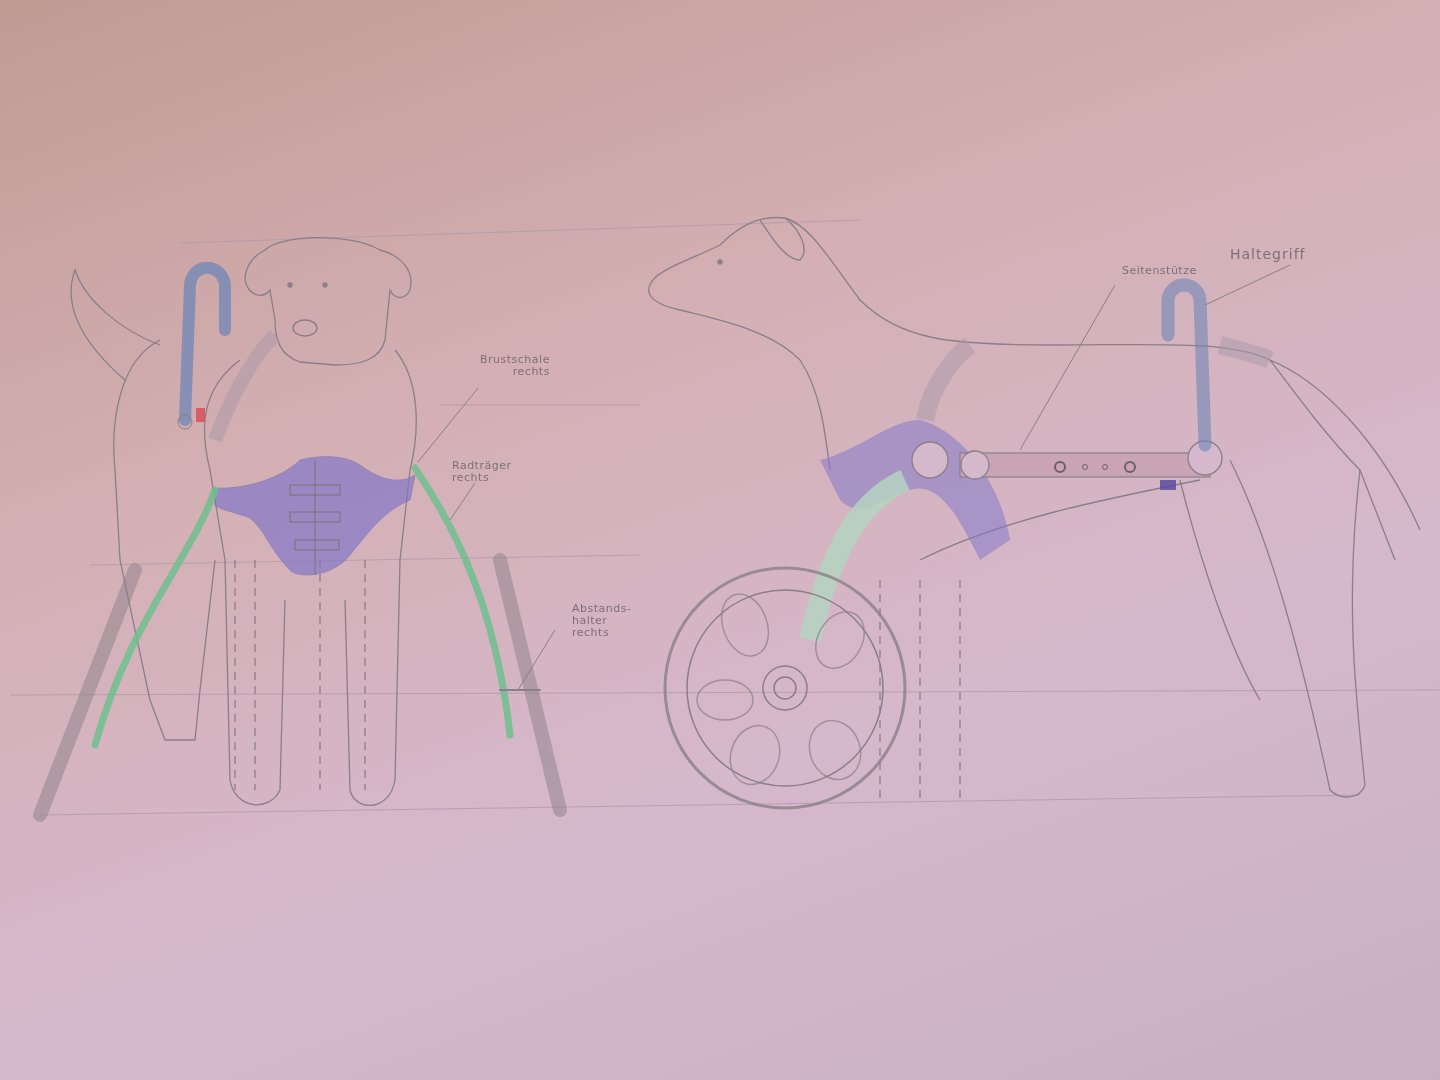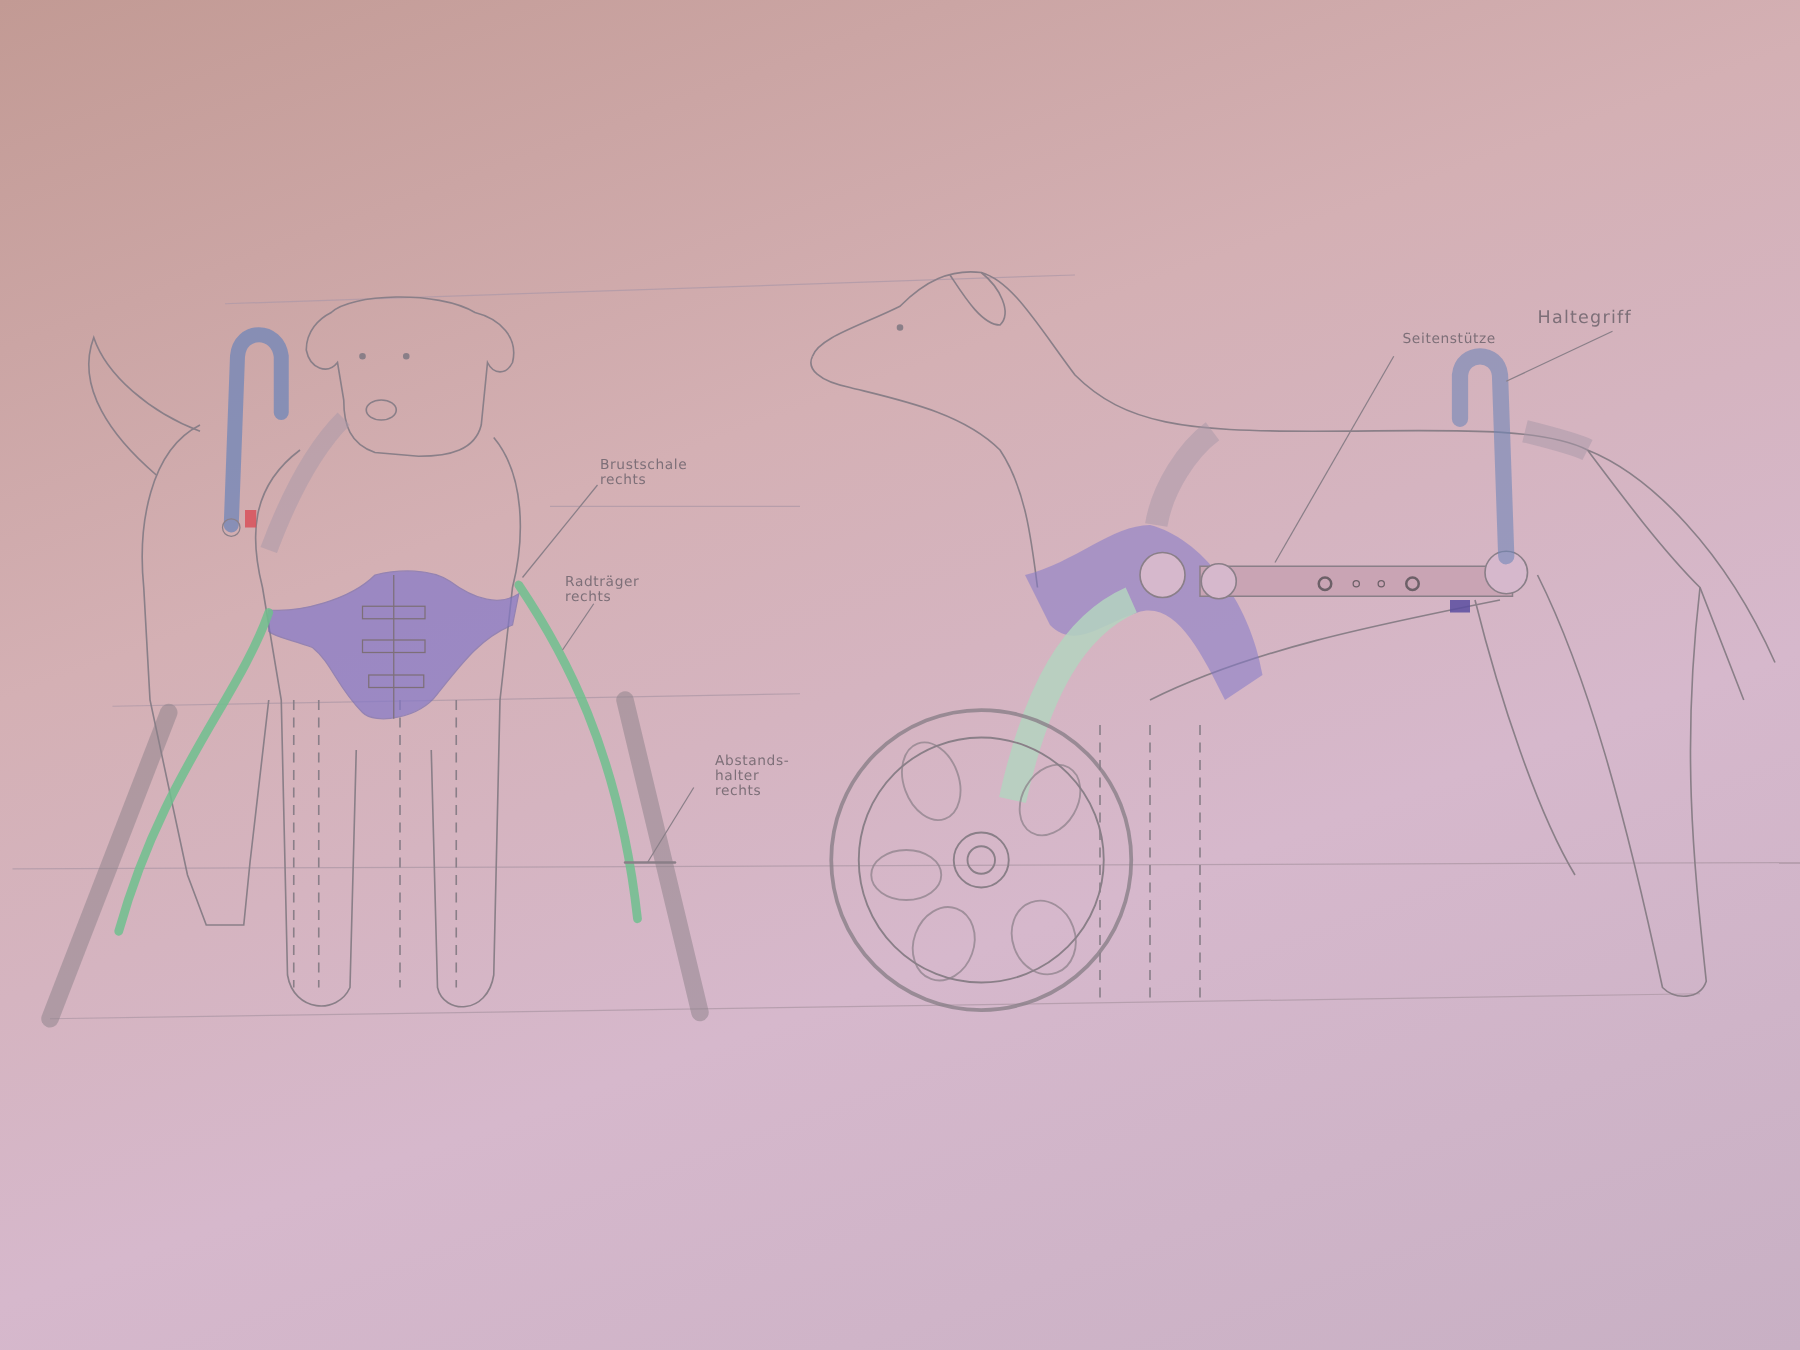--- a/index.html
+++ b/index.html
@@ -138,21 +138,21 @@
 
   <g stroke="#8a7f88" stroke-width="1" fill="none">
     <line x1="478" y1="388" x2="418" y2="462"></line>
     <line x1="475" y1="483" x2="450" y2="520"></line>
     <line x1="555" y1="630" x2="518" y2="690"></line>
     <line x1="1115" y1="285" x2="1020" y2="450"></line>
     <line x1="1290" y1="265" x2="1205" y2="305"></line>
   </g>
 </svg>
 
-<div class="label" style="left:480px;top:366px;">Brustschale
+<div class="label" style="left:480px;top:354px;text-align:right;">Brustschale
 rechts</div>
 <div class="label" style="left:452px;top:460px;">Radträger
 rechts</div>
 <div class="label" style="left:572px;top:603px;">Abstands-
 halter
 rechts</div>
 <div class="label" style="left:1122px;top:265px;">Seitenstütze</div>
 <div class="label big" style="left:1230px;top:248px;">Haltegriff</div>
 
 </div>

